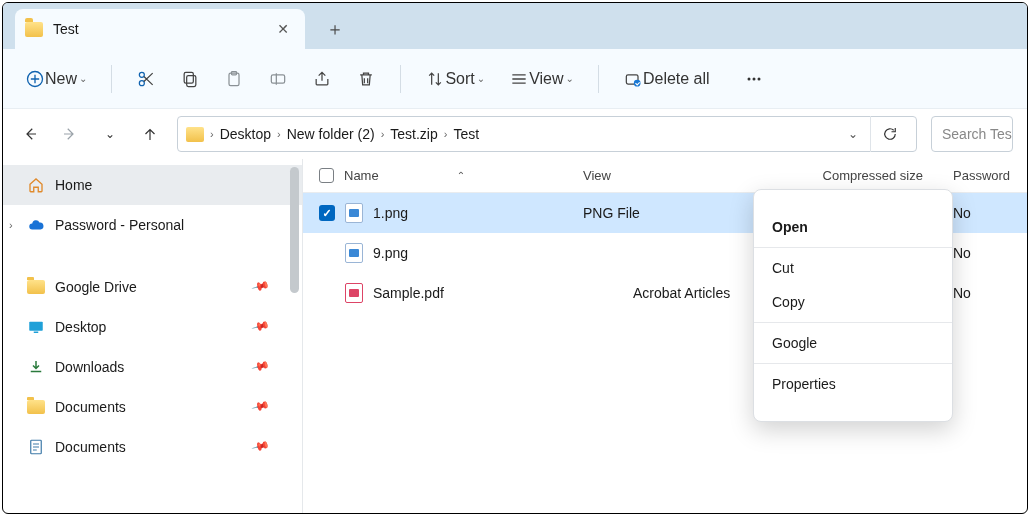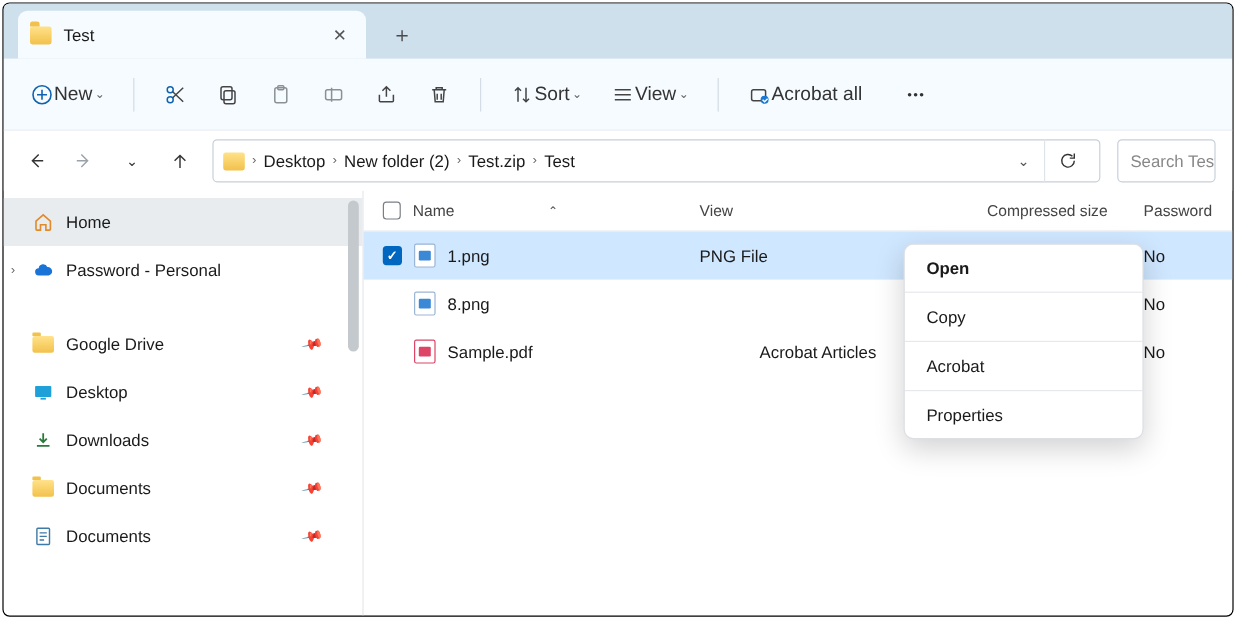--- a/index.html
+++ b/index.html
@@ -69,21 +69,21 @@
   .row .cell-pw { flex: 1; padding-left: 10px; }
   .chkbox { width: 16px; height: 16px; border-radius: 3px; display: flex; align-items: center; justify-content: center; }
   .chkbox.on { background: #0067c0; color: #fff; font-size: 11px; font-weight: bold; }
   .chkbox.off { width: 16px; }
   .fileico { width: 18px; height: 20px; border: 1px solid #9ab5d6; border-radius: 2px; background: #fff; position: relative; }
   .fileico.img::after { content: ""; position: absolute; left: 3px; right: 3px; top: 5px; bottom: 5px; background: #3a88d6; border-radius: 1px; }
   .fileico.pdf { border-color: #d46; }
   .fileico.pdf::after { content: ""; position: absolute; left: 3px; right: 3px; top: 5px; bottom: 5px; background: #d46; border-radius: 1px; }
 
   
-  .ctxmenu { position: absolute; left: 450px; top: 44px; width: 200px; background: #fff; border: 1px solid #dcdfe3; border-radius: 8px; box-shadow: 0 8px 24px rgba(0,0,0,.18); padding: 2px 0; z-index: 50; }
+  .ctxmenu { position: absolute; left: 450px; top: 30px; width: 200px; background: #fff; border: 1px solid #dcdfe3; border-radius: 8px; box-shadow: 0 8px 24px rgba(0,0,0,.18); padding: 20px 0; z-index: 50; }
   .ctxitem { padding: 9px 18px; font-size: 14px; color: #1a1a1a; cursor: pointer; }
   .ctxitem.bold { font-weight: 600; }
   .ctxsep { height: 1px; background: #e6e8eb; margin: 3px 0; }
 
   svg { display: block; }
 </style>
 </head>
 <body>
 
 <div class="frame">
@@ -157,21 +157,21 @@
       <span>View</span>
       <span class="chev">⌄</span>
     </div>
     <div class="sep"></div>
     <div class="tbtn">
       <svg viewBox="0 0 24 24">
           <rect x="4" y="7" width="14" height="11" rx="2" fill="none" stroke="#444" stroke-width="1.5"></rect>
           <circle cx="17" cy="17" r="4" fill="#1978d4"></circle>
           <path d="M15 17l2 2 3-3" stroke="#fff" stroke-width="1.4" fill="none"></path>
         </svg>
-      <span>Acrobat all</span>
+      <span>Delete all</span>
     </div>
     <div class="tbtn" style="margin-left:10px;">
       <svg viewBox="0 0 24 24">
           <circle cx="6" cy="12" r="1.8" fill="#333"></circle>
           <circle cx="12" cy="12" r="1.8" fill="#333"></circle>
           <circle cx="18" cy="12" r="1.8" fill="#333"></circle>
         </svg>
     </div>
   </div>
 
@@ -307,43 +307,44 @@
         </div>
         <div class="cell-type">PNG File</div>
         <div class="cell-size">85 KB</div>
         <div class="cell-pw">No</div>
       </div>
 
       <div class="row">
         <div class="cell-name">
           <span class="chkbox off"></span>
           <span class="fileico img"></span>
-          <span>8.png</span>
+          <span>9.png</span>
         </div>
         <div class="cell-type" style="text-align:right;padding-right:4px;"><span>le</span></div>
         <div class="cell-size">102 KB</div>
         <div class="cell-pw">No</div>
       </div>
 
       <div class="row">
         <div class="cell-name">
           <span class="chkbox off"></span>
           <span class="fileico pdf"></span>
           <span>Sample.pdf</span>
         </div>
         <div class="cell-type" style="padding-left:50px;"><span>Acrobat Articles</span></div>
         <div class="cell-size">1,081 KB</div>
         <div class="cell-pw">No</div>
       </div>
 
       <div class="ctxmenu">
         <div class="ctxitem bold">Open</div>
         <div class="ctxsep"></div>
+        <div class="ctxitem">Cut</div>
         <div class="ctxitem">Copy</div>
         <div class="ctxsep"></div>
-        <div class="ctxitem">Acrobat</div>
+        <div class="ctxitem">Google</div>
         <div class="ctxsep"></div>
         <div class="ctxitem">Properties</div>
       </div>
     </div>
   </div>
 
 </div>
 
 </body></html>

